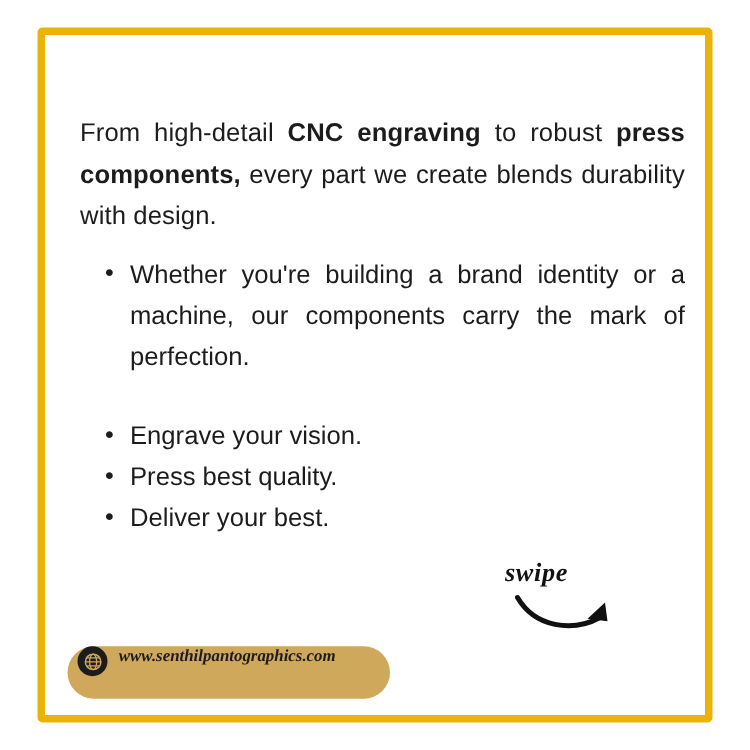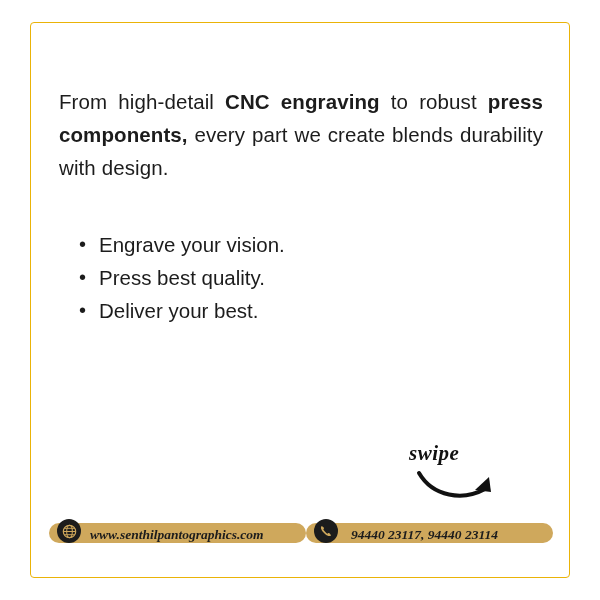--- a/index.html
+++ b/index.html
@@ -14,21 +14,21 @@
     overflow: hidden;
   }
   .card {
     position: absolute;
     left: 30px;
     top: 22px;
     width: 540px;
     height: 556px;
     box-sizing: border-box;
     background: #ffffff;
-    border: 1px solid #eab308;
+    border: 6px solid #eab308;
     border-radius: 4px;
   }
   .content {
     position: absolute;
     left: 28px;
     top: 62px;
     width: 484px;
   }
   .intro {
     font-size: 20.5px;
@@ -102,23 +102,23 @@
     display: flex;
     justify-content: space-between;
     align-items: center;
   }
   .pill {
     background: #cda css;
   }
   .pill {
     background: #cfa85c;
     border-radius: 24px;
-    height: 20px;
+    height: 42px;
     display: flex;
-    align-items: flex-end;
+    align-items: flex-start;
     padding: 0 14px 0 8px;
     box-sizing: border-box;
   }
   .pill-web { width: 258px; }
   .pill-phone { width: 248px; }
   .pill .badge {
     width: 24px;
     height: 24px;
     border-radius: 50%;
     background: #1c1c1c;
@@ -143,20 +143,25 @@
 </style>
 </head>
 <body>
 
 <div class="card">
 
   <div class="content">
 
     <p class="intro"><span>From high-detail </span><span class="bold">CNC engraving</span><span> to robust </span><span class="bold">press components,</span><span> every part we create blends durability with design.</span></p>
 
+    <ul class="bullets">
+      <li>
+          <span class="li-text">Whether you're building a brand identity or a machine, our components carry the mark of perfection.</span>
+        </li>
+    </ul>
 
     <div class="gap"></div>
 
     <ul class="bullets short">
       <li>
           <span class="li-text">Engrave your vision.</span>
         </li>
       <li>
           <span class="li-text">Press best quality.</span>
         </li>
@@ -184,24 +189,16 @@
           <circle cx="8" cy="8" r="6.6" fill="none" stroke="#cfa85c" stroke-width="1.3"></circle>
           <ellipse cx="8" cy="8" rx="3" ry="6.6" fill="none" stroke="#cfa85c" stroke-width="1.1"></ellipse>
           <line x1="1.4" y1="8" x2="14.6" y2="8" stroke="#cfa85c" stroke-width="1.1"></line>
           <line x1="2.4" y1="4.6" x2="13.6" y2="4.6" stroke="#cfa85c" stroke-width="1"></line>
           <line x1="2.4" y1="11.4" x2="13.6" y2="11.4" stroke="#cfa85c" stroke-width="1"></line>
         </svg>
       </span>
       <span class="pill-text">www.senthilpantographics.com</span>
     </div>
 
-    <div class="pill pill-phone">
-      <span class="badge">
-        <svg width="14" height="14" viewBox="0 0 16 16">
-          <path d="M3.2 2.2 C2.3 3.1 2 4.2 2.4 5.3 C3.4 8.4 7.6 12.6 10.7 13.6 C11.8 14 12.9 13.7 13.8 12.8 L11.9 10.6 C11.4 10.2 10.8 10.2 10.3 10.6 L9.6 11.1 C8.2 10.4 5.6 7.8 4.9 6.4 L5.4 5.7 C5.8 5.2 5.8 4.6 5.4 4.1 Z" fill="#cfa85c"></path>
-        </svg>
-      </span>
-      <span class="pill-text">94440 23117, 94440 23114</span>
-    </div>
 
   </div>
 
 </div>
 
 </body></html>

